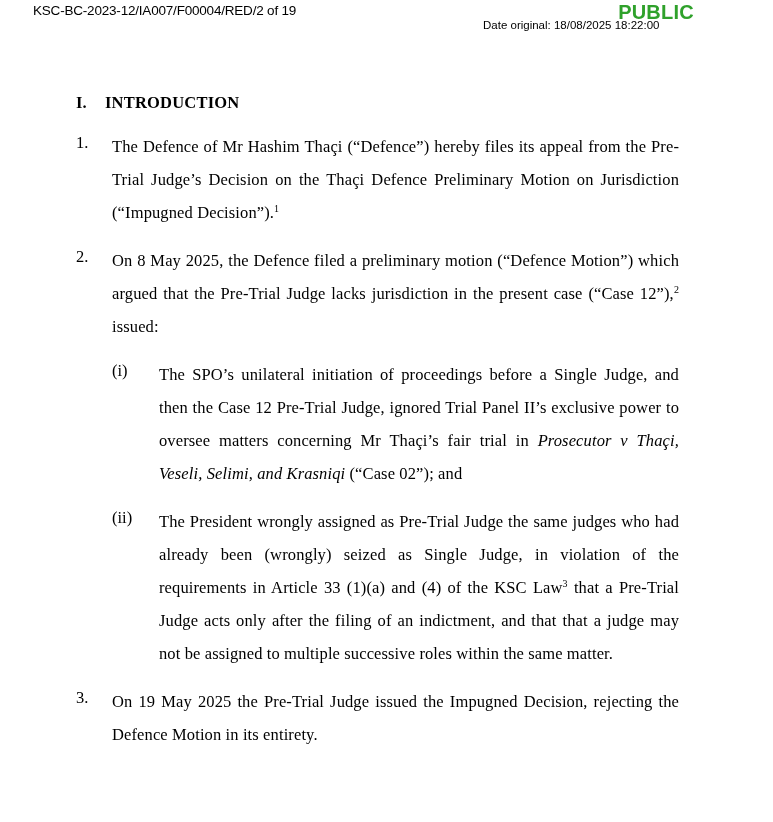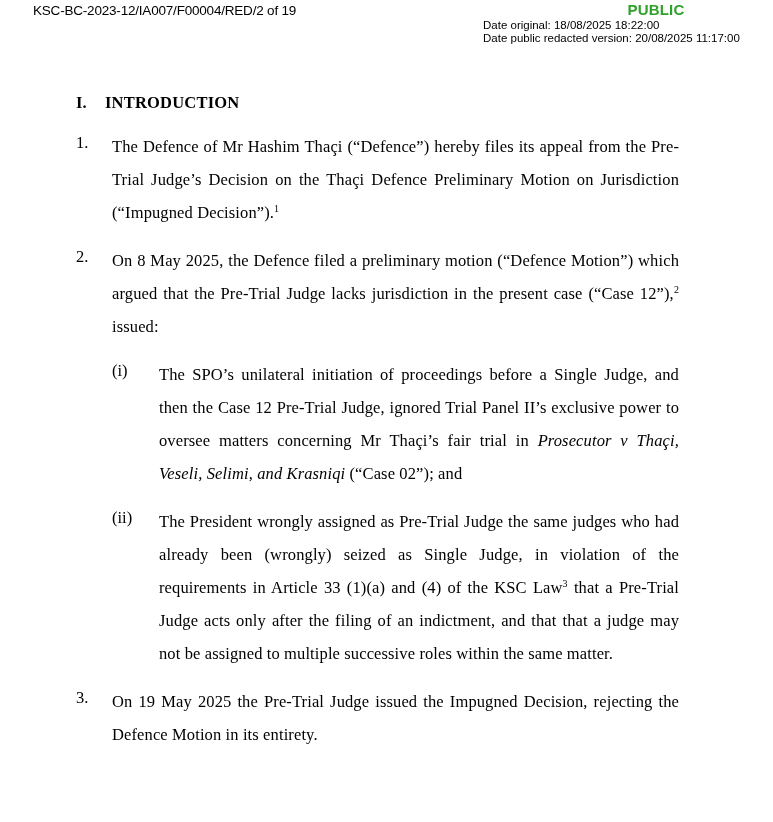--- a/index.html
+++ b/index.html
@@ -32,21 +32,21 @@
     letter-spacing: -0.2px;
     white-space: nowrap;
   }
   .classification {
     position: absolute;
     left: 610px;
     top: 1px;
     width: 92px;
     text-align: center;
     font-family: "Liberation Sans", sans-serif;
-    font-size: 15px;
+    font-size: 20px;
     font-weight: 700;
     letter-spacing: 0.2px;
   }
   .date-block {
     position: absolute;
     left: 483px;
     top: 19px;
     font-family: "Liberation Sans", sans-serif;
     font-size: 11.5px;
     line-height: 13px;
@@ -109,21 +109,20 @@
 </head>
 <body>
 
 <div class="page">
 
   <header class="page-header">
     <div class="doc-number">KSC-BC-2023-12/IA007/F00004/RED/2 of 19</div>
     <div class="classification" style="color: rgb(47, 161, 43);">PUBLIC</div>
     <div class="date-block">
       <div class="date-line">Date original: 18/08/2025 18:22:00</div>
-      <div class="date-line">Date public redacted version: 20/08/2025 11:17:00</div>
     </div>
   </header>
 
   <main class="doc-body">
 
     <div class="heading">
       <span class="hnum">I.</span>
       <span class="htitle">INTRODUCTION</span>
     </div>
 

